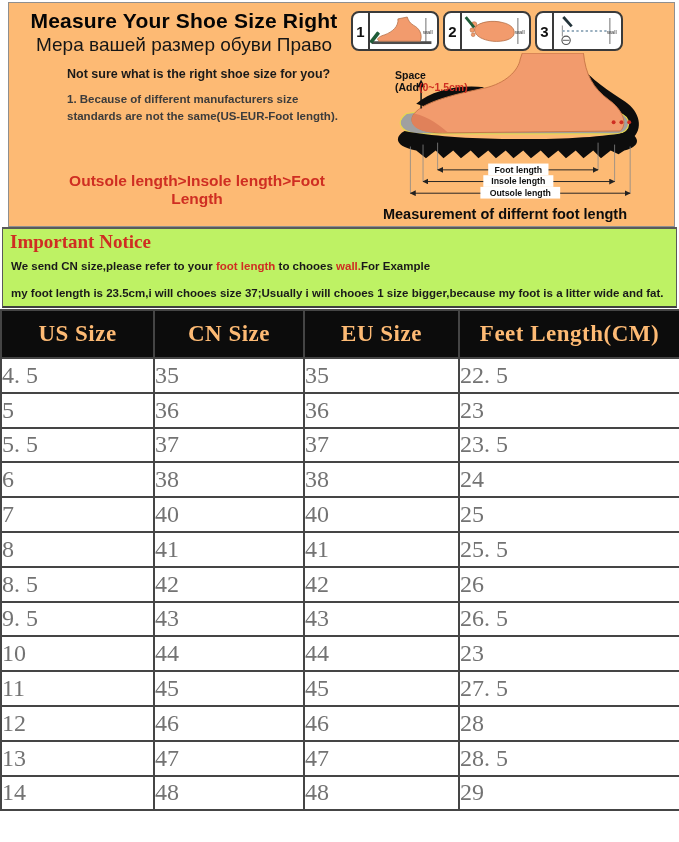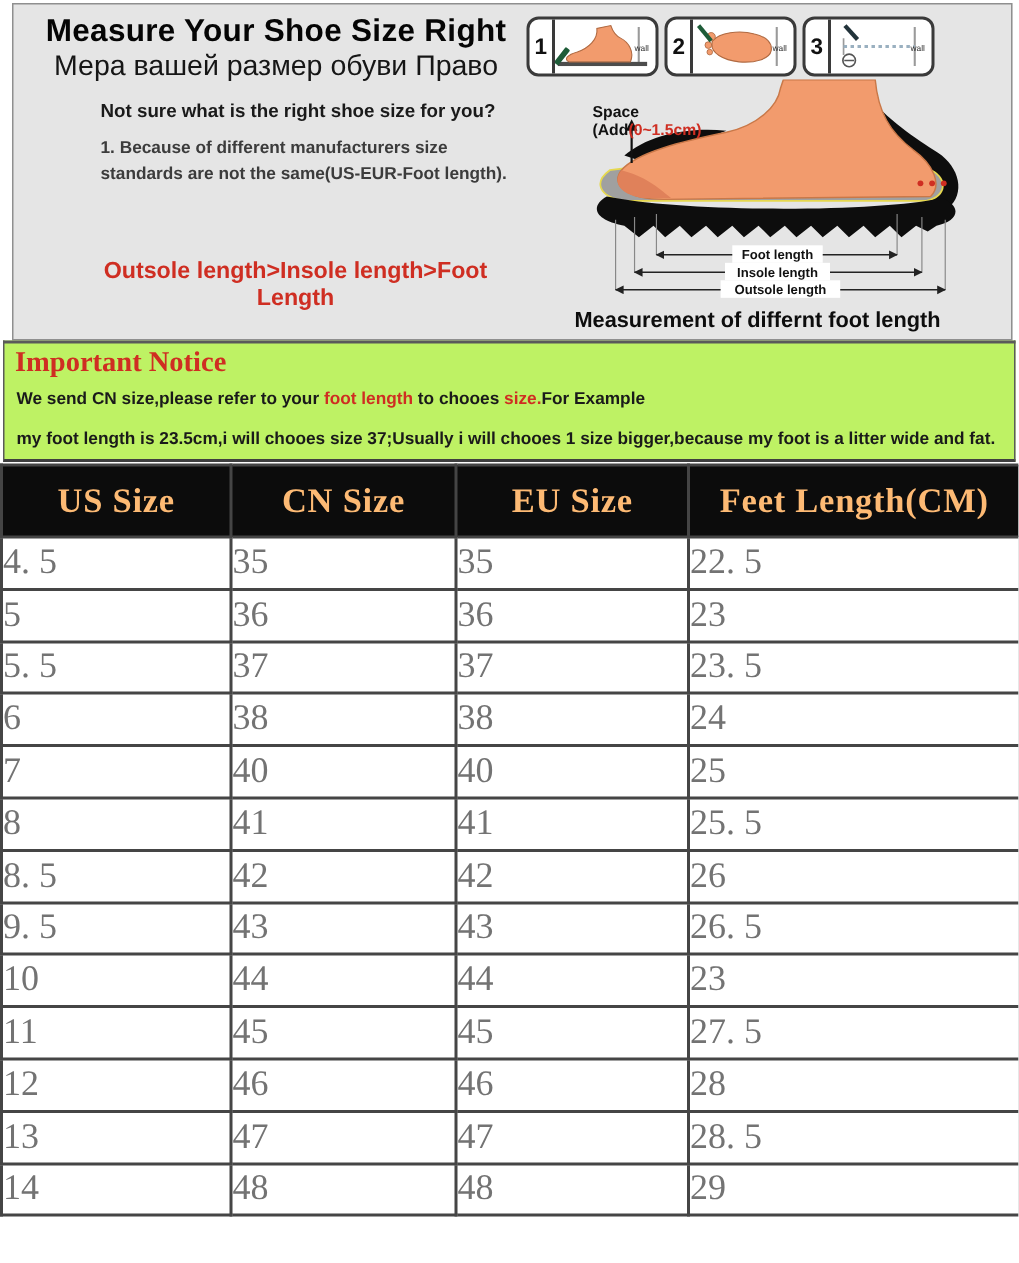--- a/index.html
+++ b/index.html
@@ -1,21 +1,21 @@
 <!DOCTYPE html>
 <html style="--red: #cf2e22; --header-bg: #0c0c0c; --table-border: #454545; --skin: #f29b6d; --skin-dark: #e0815a; --pen: #1e5c38; --sole: #0d0d0d; --insole: #a0a0a0;"><head>
 <meta charset="utf-8">
 <style>
   html,body{margin:0;padding:0;background:#fff;}
   .page{position:relative;width:679px;height:842px;background:#fff;overflow:hidden;
         font-family:"Liberation Sans",sans-serif;color:#111;}
 
   
   .top-box{position:absolute;left:8px;top:2px;width:667px;height:225px;
-           border:1px solid #8f8f8f;box-sizing:border-box;background:#e5e5e5;}
+           border:1px solid #8f8f8f;box-sizing:border-box;background:#fdba74;}
   .top-left{position:absolute;left:10px;top:0;width:330px;height:100%;}
   .m-title{position:absolute;top:6px;left:0;width:100%;text-align:center;
            font-size:21px;font-weight:bold;color:#050505;letter-spacing:0.2px;}
   .m-sub{position:absolute;top:31px;left:0;width:100%;text-align:center;
          font-size:19px;color:#161616;}
   .m-question{position:absolute;top:64px;left:48px;font-size:12.5px;font-weight:bold;color:#1a1a1a;}
   .m-item{position:absolute;left:48px;width:272px;font-size:11.5px;font-weight:700;
           color:#3c3c3c;line-height:1.45;}
   .m-item1{top:88px;}
   .m-item2{top:121px;}
@@ -172,21 +172,21 @@
         </div>
       </div>
 
       <div class="caption">Measurement of differnt foot length</div>
     </div>
   </div>
 
   <div class="notice-box">
     <div class="notice-head">Important Notice</div>
     <div class="notice-line notice-line1">
-      <span>We send CN size,please refer to your </span><span class="red">foot length</span><span> to chooes </span><span class="red">size.</span><span>For Example</span>
+      <span>We send CN size,please refer to your </span><span class="red">foot length</span><span> to chooes </span><span class="red">wall.</span><span>For Example</span>
     </div>
     <div class="notice-line notice-line2">my foot length is 23.5cm,i will chooes size 37;Usually i will chooes 1 size bigger,because my foot is a litter wide and fat.</div>
   </div>
 
   <table class="size-table">
     <colgroup>
       <col style="width:153px">
         <col style="width:150px">
         <col style="width:155px">
         <col style="width:221px">

